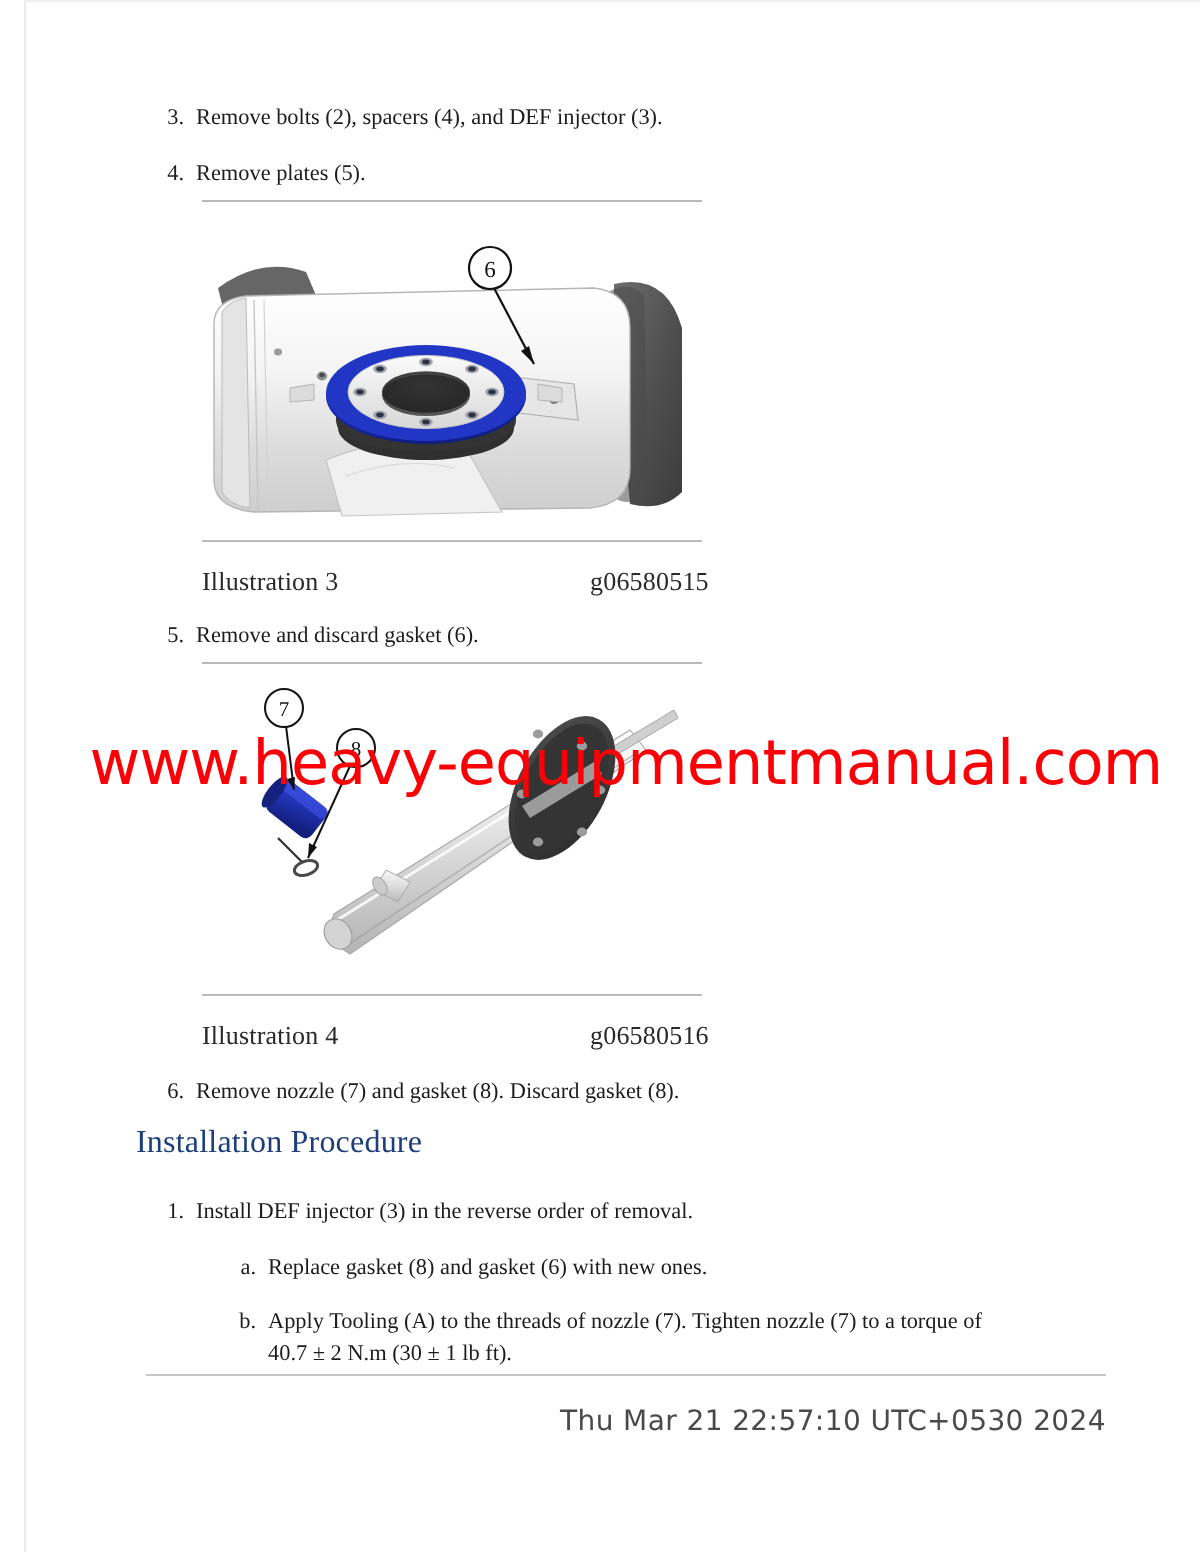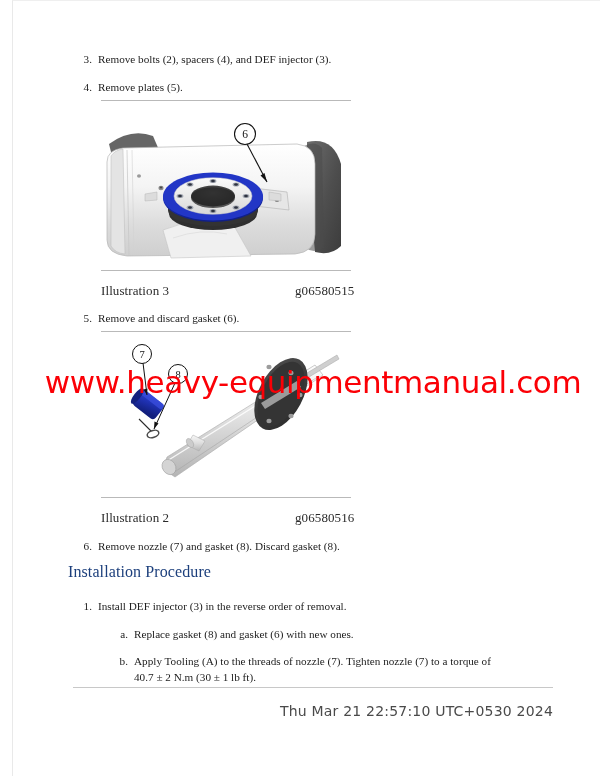--- a/index.html
+++ b/index.html
@@ -309,21 +309,21 @@
 
         <line x1="53" y1="92" x2="74" y2="46" stroke="#111" stroke-width="1"></line>
         <path d="M53 92 L53.5 84.5 L57.5 86.5 Z" fill="#111"></path>
         <circle cx="77" cy="37" r="9.5" fill="#ffffff" stroke="#111" stroke-width="1"></circle>
         <text x="77" y="41" font-family="Liberation Serif, serif" font-size="10.5" fill="#111" text-anchor="middle">8</text>
       </svg>
     </div>
 
     <div class="rule" style="left:88px; top:496px; width:250px;"></div>
 
-    <div class="caption" style="left:88px; top:509px;">Illustration 2</div>
+    <div class="caption" style="left:88px; top:509px;">Illustration 4</div>
     <div class="caption" style="left:282px; top:509px;">g06580516</div>
 
     <div class="step" style="left:62px; top:538px;">
       <span class="num">6.</span><span class="body">Remove nozzle (7) and gasket (8). Discard gasket (8).</span>
     </div>
 
     <div class="section-heading" style="left:55px; top:562px;">Installation Procedure</div>
 
     <div class="step" style="left:62px; top:598px;">
       <span class="num">1.</span><span class="body">Install DEF injector (3) in the reverse order of removal.</span>

